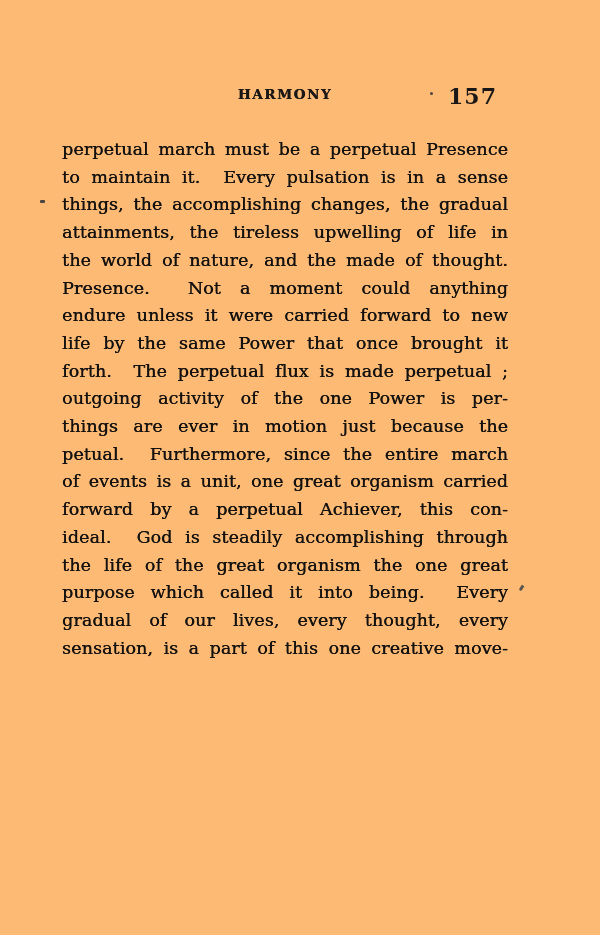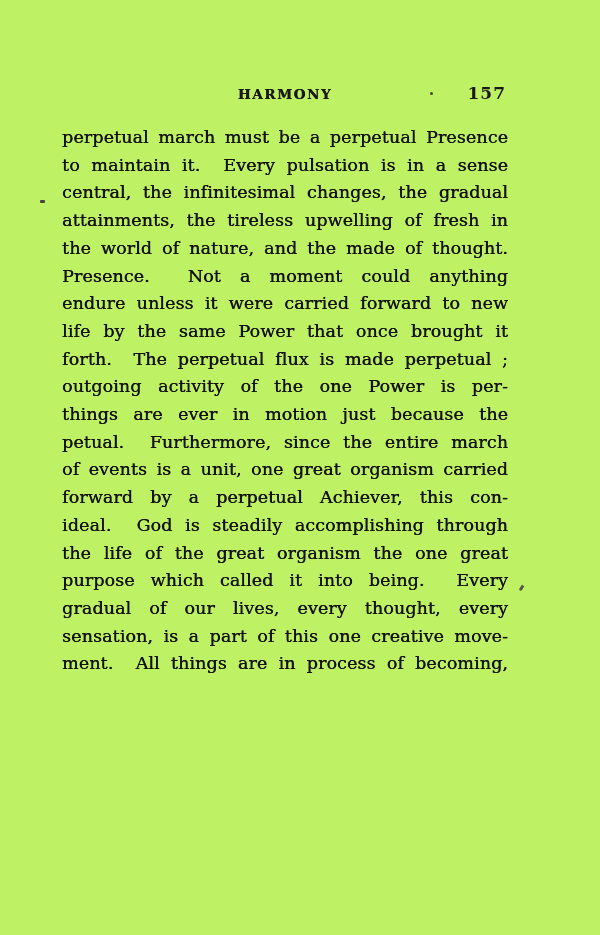--- a/index.html
+++ b/index.html
@@ -4,21 +4,21 @@
 <style>
   html, body {
     margin: 0;
     padding: 0;
     background: #ffffff;
   }
   .page {
     position: relative;
     width: 600px;
     height: 935px;
-    background: #bef264;
+    background: #fdba74;
     overflow: hidden;
     font-family: "DejaVu Serif", "Liberation Serif", serif;
     color: #141210;
   }
   .running-header {
     position: absolute;
     left: 62px;
     top: 86px;
     width: 446px;
     height: 20px;
@@ -29,31 +29,31 @@
     right: 0;
     text-align: center;
     font-size: 13.5px;
     font-weight: bold;
     letter-spacing: 1.6px;
     color: #1a1816;
     text-shadow: 0.3px 0 0 currentColor;
   }
   .page-number {
     position: absolute;
-    right: 2px;
+    right: 11px;
     top: -3px;
-    font-size: 17px;
+    font-size: 22px;
     font-weight: bold;
     letter-spacing: 1px;
     color: #1a1816;
   }
   .body-text {
     position: absolute;
     left: 62px;
-    top: 124px;
+    top: 136px;
     width: 446px;
   }
   .body-text .line {
     white-space: pre-wrap;
     text-align: justify;
     text-align-last: justify;
     font-size: 17.5px;
     line-height: 27.7px;
     font-weight: 500;
     letter-spacing: 0.1px;
@@ -87,37 +87,36 @@
 <div class="page">
 
   <div class="running-header">
     <div class="header-title">HARMONY</div>
     <div class="page-number">157</div>
   </div>
 
   <div class="body-text">
       <div class="line">perpetual march must be a perpetual Presence</div>
       <div class="line">to maintain it.  Every pulsation is in a sense</div>
-      <div class="line">central, the infinitesimal changes, the gradual</div>
-      <div class="line">attainments, the tireless upwelling of fresh in</div>
+      <div class="line">things, the accomplishing changes, the gradual</div>
+      <div class="line">attainments, the tireless upwelling of life in</div>
       <div class="line">the world of nature, and the made of thought.</div>
       <div class="line">Presence.  Not a moment could anything</div>
       <div class="line">endure unless it were carried forward to new</div>
       <div class="line">life by the same Power that once brought it</div>
       <div class="line">forth.  The perpetual flux is made perpetual ;</div>
       <div class="line">outgoing activity of the one Power is per-</div>
       <div class="line">things are ever in motion just because the</div>
       <div class="line">petual.  Furthermore, since the entire march</div>
       <div class="line">of events is a unit, one great organism carried</div>
       <div class="line">forward by a perpetual Achiever, this con-</div>
       <div class="line">ideal.  God is steadily accomplishing through</div>
       <div class="line">the life of the great organism the one great</div>
       <div class="line">purpose which called it into being.  Every</div>
       <div class="line">gradual of our lives, every thought, every</div>
       <div class="line">sensation, is a part of this one creative move-</div>
-      <div class="line">ment.  All things are in process of becoming,</div>
     </div>
 
   <div class="speck speck-header-dot"></div>
   <div class="speck speck-left-dash"></div>
   <div class="speck speck-right-comma"></div>
 
 </div>
 
 </body></html>

